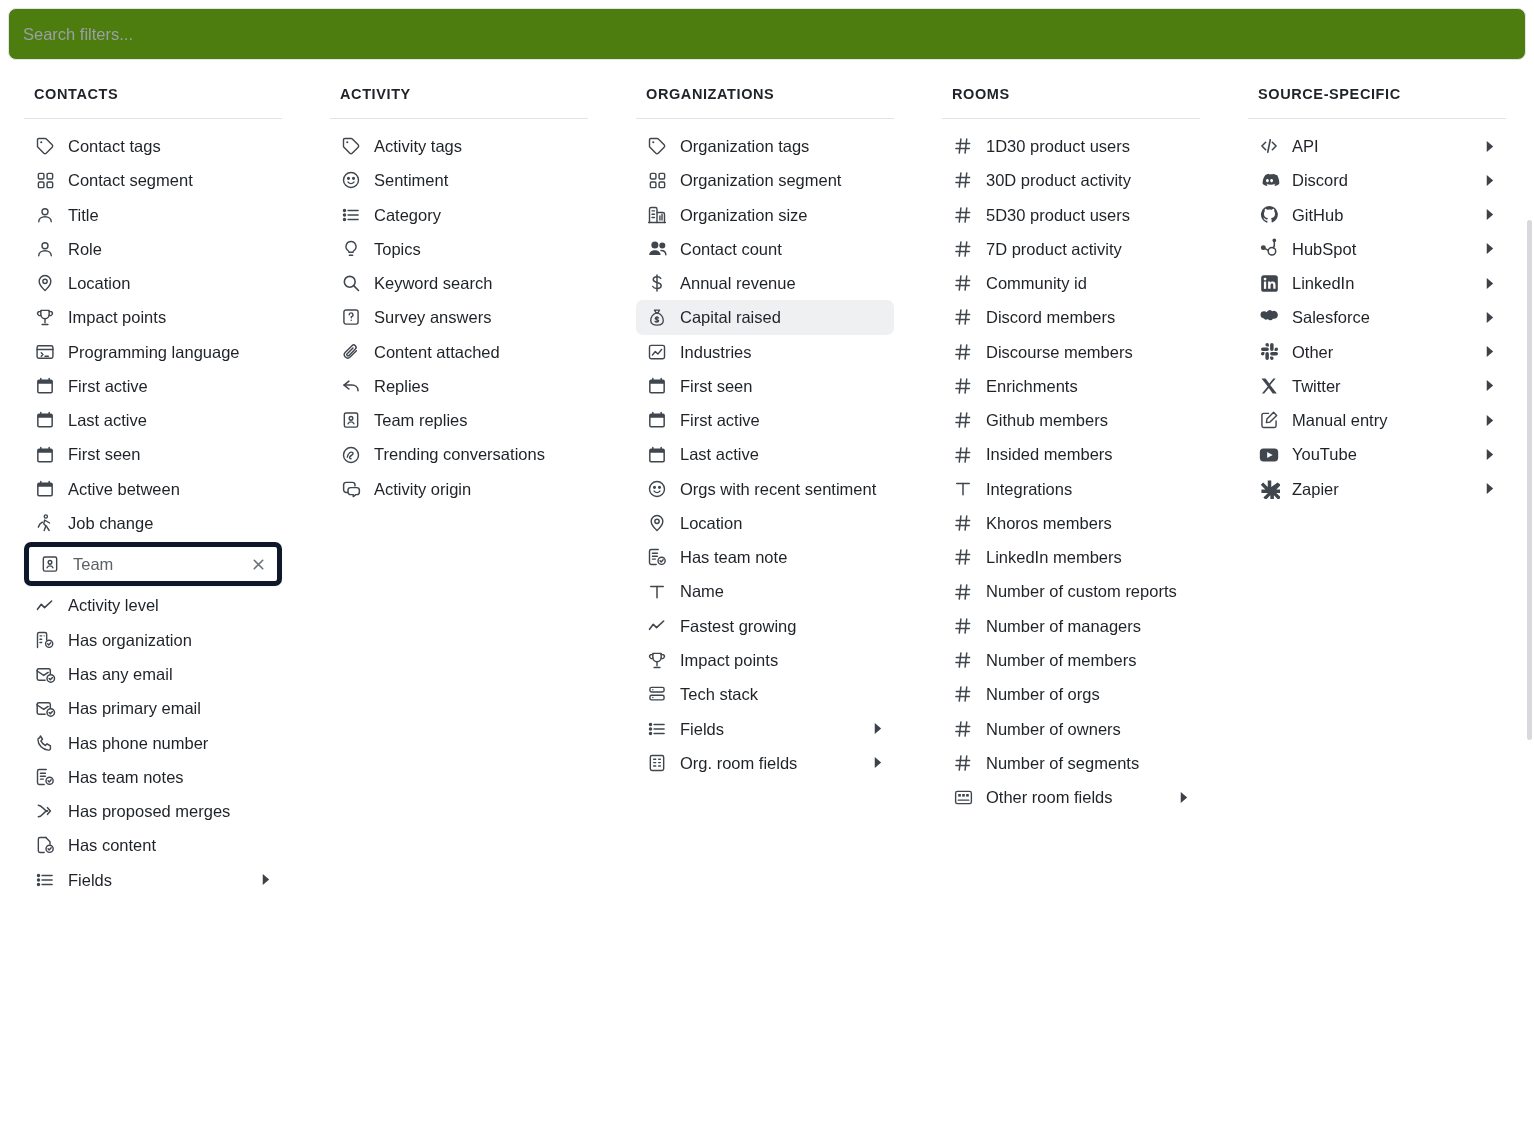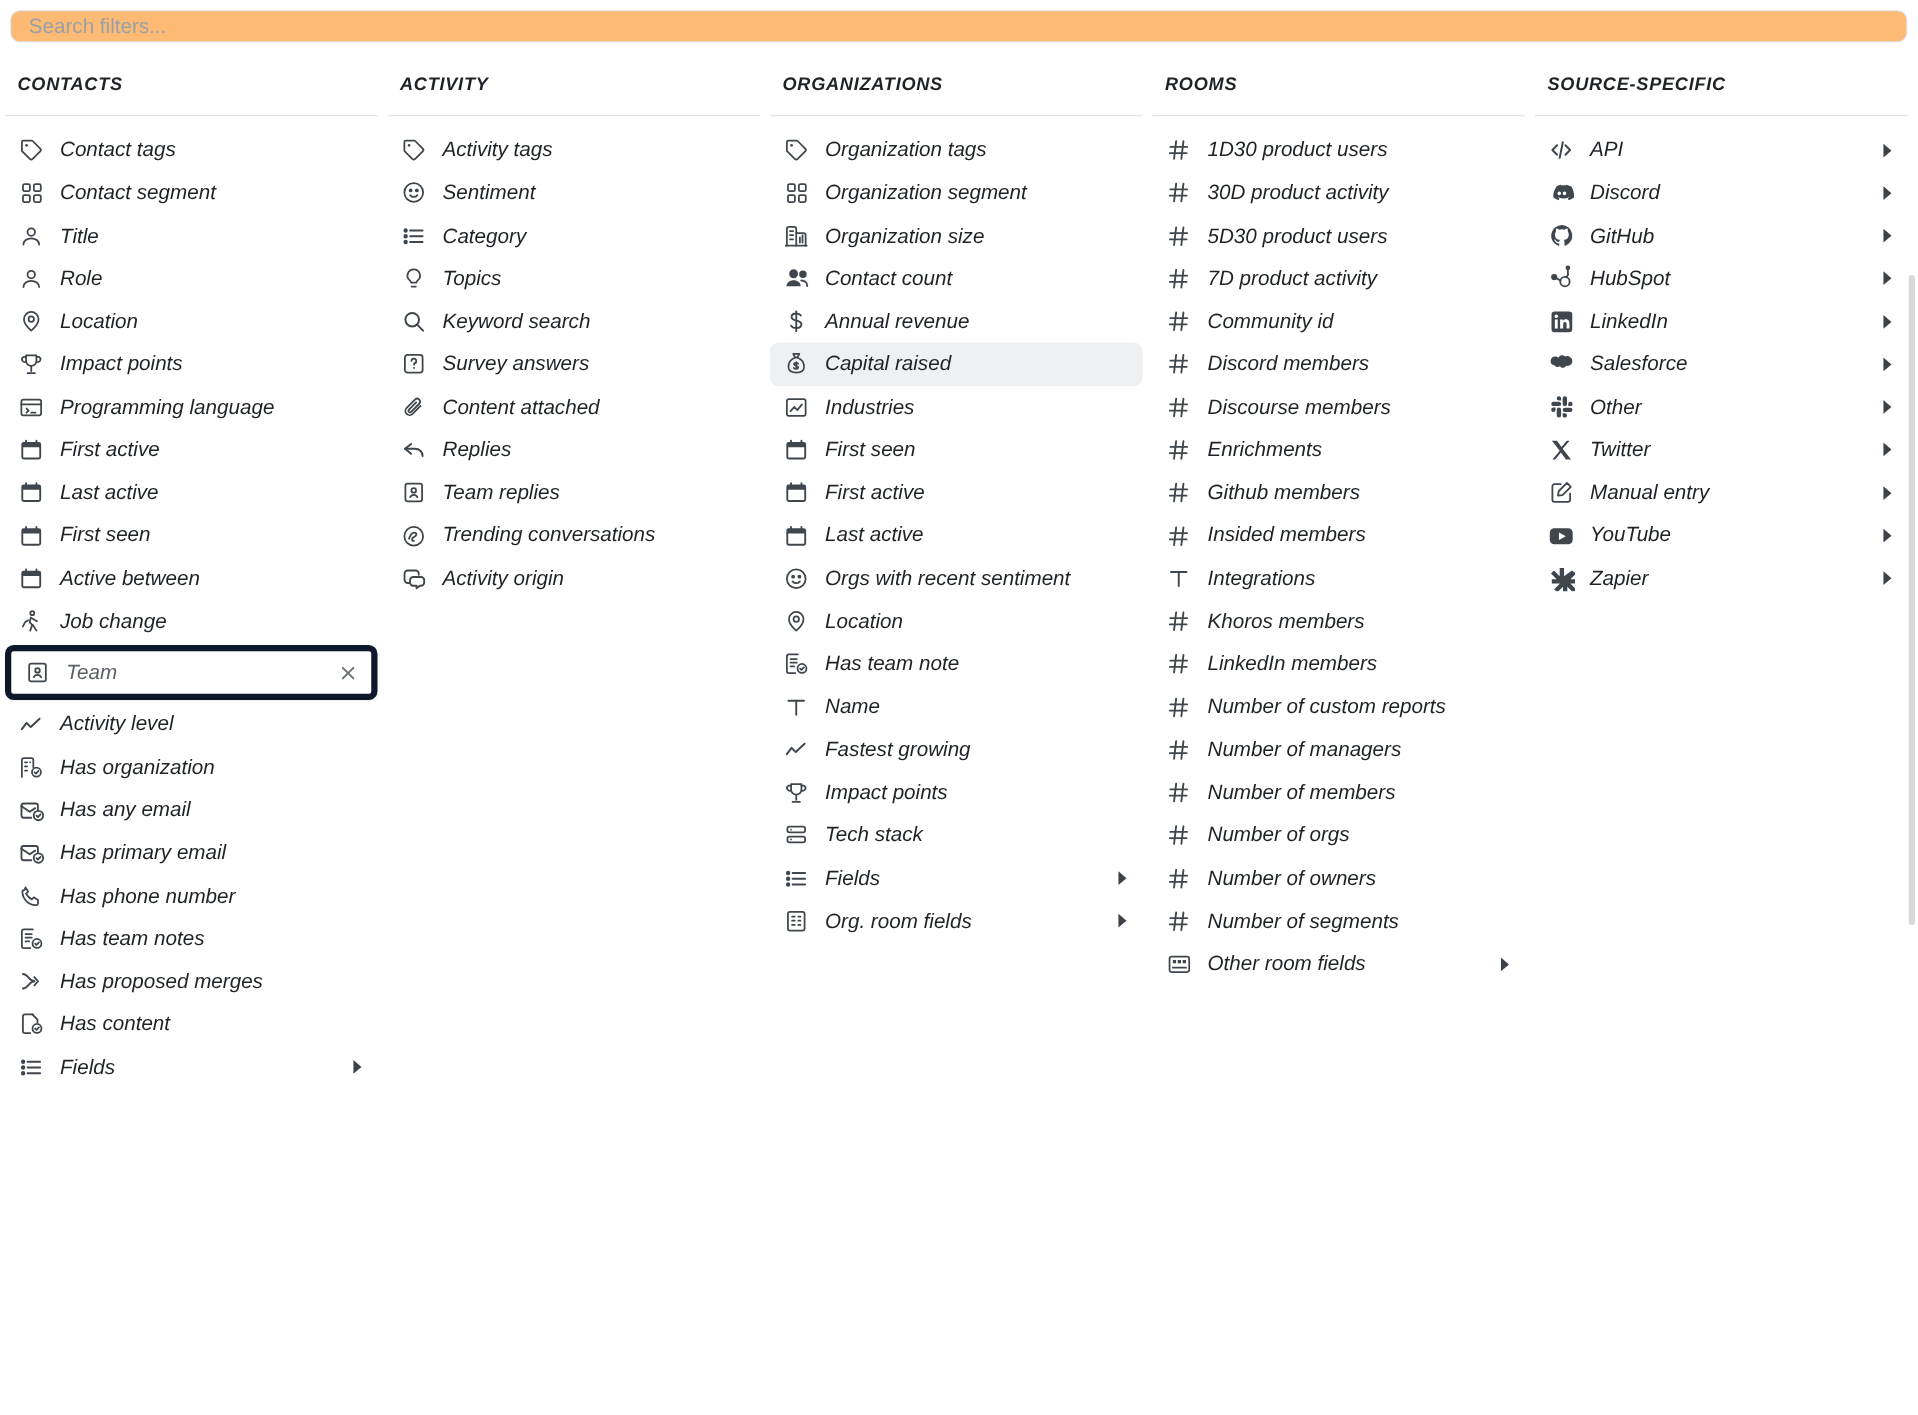--- a/index.html
+++ b/index.html
@@ -9,43 +9,42 @@
     background: #ffffff;
     font-family: "Liberation Sans", sans-serif;
     color: #1f2328;
     overflow: hidden;
   }
   .search-wrap {
     padding: 8px 8px 0 8px;
   }
   .search-input {
     width: 100%;
-    height: 26px;
+    height: 52px;
     border: 1px solid #e2e4e7;
     border-radius: 8px;
     padding: 0 14px;
     font-size: 16.5px;
     font-family: "Liberation Sans", sans-serif;
     color: #1f2328;
-    background: #fdba74;
+    background: #4d7c0f;
     outline: none;
   }
   .search-input::placeholder { color: #9aa0a6; }
 
   .columns {
     display: flex;
     align-items: flex-start;
     padding: 18px 0 0 0;
     width: 1534px;
   }
   .col {
     width: 306px;
     flex: 0 0 306px;
-    padding: 0 4px;
-    font-style: italic;
+    padding: 0 24px;
   }
   .col-head {
     font-size: 14.5px;
     font-weight: bold;
     letter-spacing: 0.6px;
     color: #1f2328;
     padding: 8px 10px 16px 10px;
     border-bottom: 1px solid #e2e4e7;
     margin-bottom: 10px;
     text-transform: uppercase;
@@ -58,20 +57,21 @@
     border-radius: 7px;
     font-size: 16.5px;
     line-height: 1.35;
     color: #1f2328;
     min-height: 33px;
     position: relative;
     cursor: default;
   }
   .item.selected {
     background: #eff0f2;
+    align-items: flex-end;
   }
   .item.chip {
     border: 5px solid #0f172a;
     background: #fff;
     box-shadow: 0 1px 2px rgba(0,0,0,0.05);
     color: #5c6168;
     margin: 2px 0;
   }
   .item .label { flex: 1 1 auto; }
   .ico {

